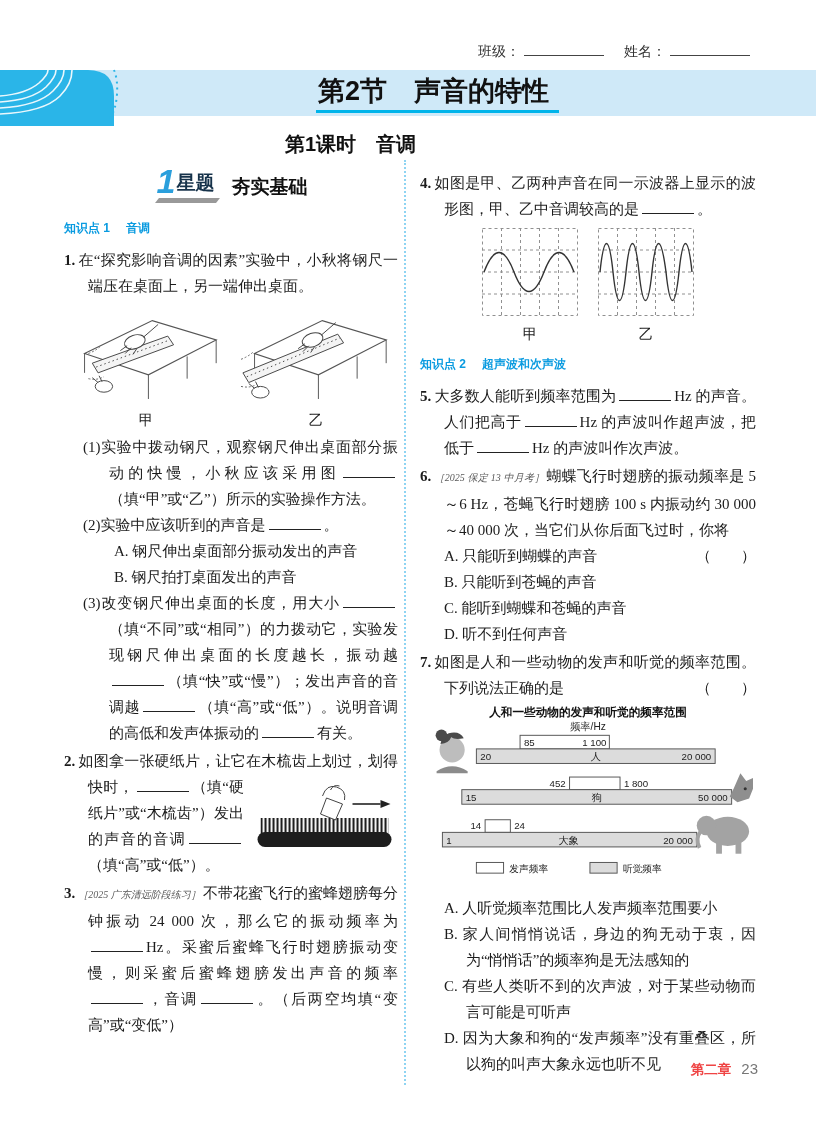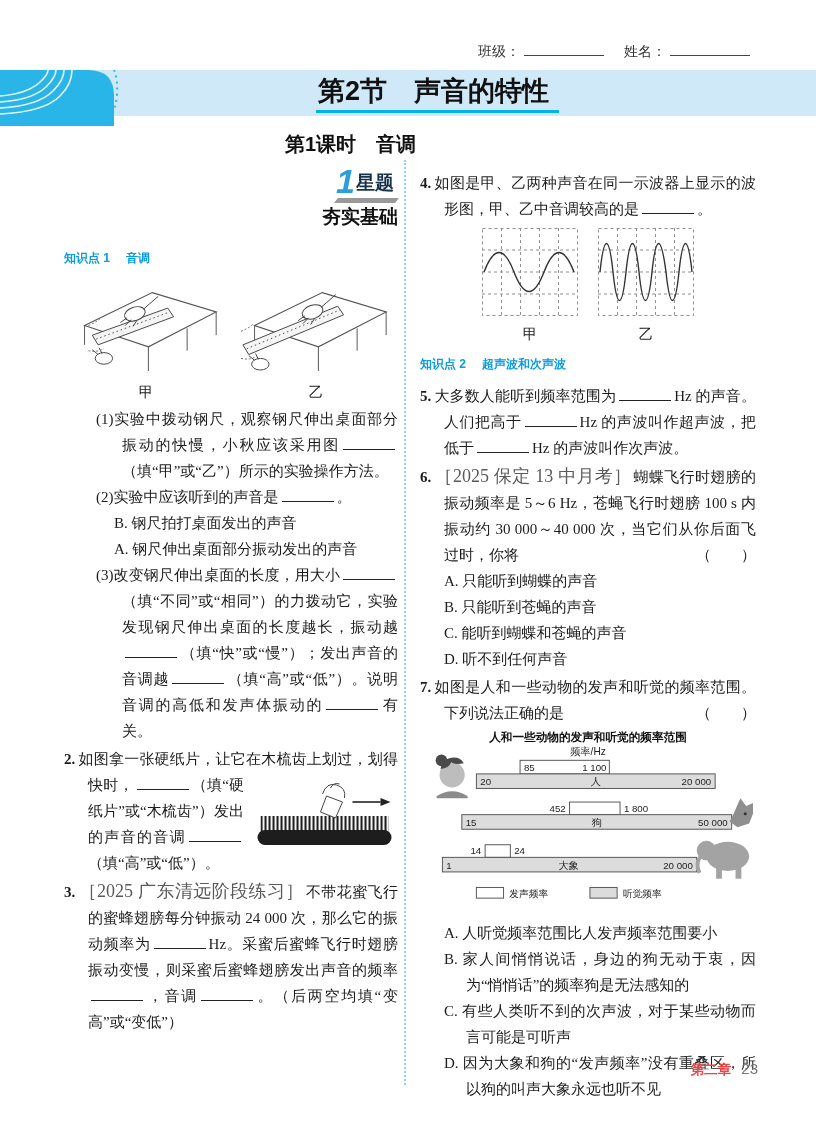--- a/index.html
+++ b/index.html
@@ -26,38 +26,38 @@
   .lesson-title{position:absolute;left:0;top:131px;width:701px;text-align:center;
     font-weight:bold;font-size:20px;font-family:"Liberation Sans","DejaVu Sans",sans-serif;color:#111;}
 
   
   .col-left{position:absolute;left:64px;top:168px;width:334px;}
   .col-right{position:absolute;left:420px;top:170px;width:336px;}
   .column-divider{position:absolute;left:404px;top:160px;height:925px;border-left:2px dotted #8fd4f2;}
 
   
   .badge{display:flex;justify-content:center;align-items:flex-end;margin:0 0 12px 0;
-    font-family:"Liberation Sans","DejaVu Sans",sans-serif;flex-direction:column;}
+    font-family:"Liberation Sans","DejaVu Sans",sans-serif;}
   .badge-wrap{position:relative;display:inline-block;padding:0 4px 7px 2px;}
   .badge-num{font-style:italic;font-weight:bold;font-size:34px;line-height:26px;color:#2a9fdc;margin-right:1px;vertical-align:-4px;}
   .badge-star{font-weight:bold;font-size:19px;color:#16324a;}
   .badge-swoosh{position:absolute;left:2px;bottom:1px;width:96%;height:5px;background:#999;transform:skewX(-38deg);}
   .badge-title{font-weight:bold;font-size:19px;color:#111;margin-left:13px;padding-bottom:4px;}
 
   
   .kp{font-family:"Liberation Sans","DejaVu Sans",sans-serif;font-weight:bold;font-size:12px;
     color:#0a9be0;margin:8px 0 7px 0;line-height:24px;}
   .kp .kp-title{margin-left:16px;}
 
   
   .q{margin:0 0 2px 0;text-align:justify;}
   .hang24{padding-left:24px;text-indent:-24px;}
   .qnum{font-weight:bold;margin-right:3px;}
-  .src{color:#5a5a5a;font-size:18px;margin-right:2px;}
-  .sub{margin-left:32px;padding-left:26px;text-indent:-26px;text-align:justify;}
+  .src{color:#5a5a5a;font-size:10px;font-style:italic;margin-right:2px;}
+  .sub{margin-left:19px;padding-left:26px;text-indent:-26px;text-align:justify;}
   .subopt{margin-left:50px;}
   .opt{margin-left:24px;padding-left:22px;text-indent:-22px;text-align:justify;}
   .blank{display:inline-block;width:52px;height:14px;border-bottom:1.3px solid #222;margin:0 3px;vertical-align:baseline;}
   .bracket{float:right;}
 
   
   .fig-row{display:flex;justify-content:center;align-items:flex-end;gap:20px;margin:6px 0 4px 0;text-indent:0;}
   .figbox{text-align:center;}
   .figlabel{font-size:14.5px;line-height:20px;color:#222;text-align:center;}
   .fig-comb{float:right;width:146px;margin:4px 0 2px 8px;text-indent:0;}
@@ -109,20 +109,21 @@
       <span class="badge-swoosh"></span>
     </span>
     <span class="badge-title">夯实基础</span>
   </div>
 
   <div class="kp">
     <span>知识点 1</span><span class="kp-title">音调</span>
   </div>
 
   <div class="q">
+    <div class="hang24"><b class="qnum">1.</b><span>在“探究影响音调的因素”实验中，小秋将钢尺一端压在桌面上，另一端伸出桌面。</span></div>
 
     <div class="fig-row">
       <div class="figbox">
         <svg viewBox="0 0 155 100" width="150" height="97">
           <path d="M14 50 L84 16 L150 36 L80 72 Z" fill="#fff" stroke="#555" stroke-width="1.2"></path>
           <path d="M80 72 V97 M150 36 V60 M120 53 V76 M14 50 V70" stroke="#555" fill="none"></path>
           <path d="M22 60 L100 32 L106 41 L28 70 Z" fill="#f4f4f4" stroke="#444"></path>
           <path d="M26 64 L102 36" stroke="#444" stroke-dasharray="1.5 3" fill="none"></path>
           <g stroke="#444" fill="#fff">
             <ellipse cx="66" cy="38" rx="11" ry="7" transform="rotate(-18 66 38)"></ellipse>
@@ -153,22 +154,22 @@
             <path d="M14 86 l-6 -5 M18 85 l-3 -6" fill="none"></path>
           </g>
           <path d="M0 56 q8 -3 13 -8 M0 84 q9 2 16 -2" stroke="#666" stroke-dasharray="2 2" fill="none"></path>
         </svg>
         <div class="figlabel">乙</div>
       </div>
     </div>
 
     <div class="sub">(1)实验中拨动钢尺，观察钢尺伸出桌面部分振动的快慢，小秋应该采用图<span class="blank"></span>（填“甲”或“乙”）所示的实验操作方法。</div>
     <div class="sub">(2)实验中应该听到的声音是<span class="blank"></span>。</div>
+    <div class="subopt">A. 钢尺伸出桌面部分振动发出的声音</div>
     <div class="subopt">B. 钢尺拍打桌面发出的声音</div>
-    <div class="subopt">A. 钢尺伸出桌面部分振动发出的声音</div>
     <div class="sub">(3)改变钢尺伸出桌面的长度，用大小<span class="blank"></span>（填“不同”或“相同”）的力拨动它，实验发现钢尺伸出桌面的长度越长，振动越<span class="blank"></span>（填“快”或“慢”）；发出声音的音调越<span class="blank"></span>（填“高”或“低”）。说明音调的高低和发声体振动的<span class="blank"></span>有关。</div>
   </div>
 
   <div class="q hang24">
     <b class="qnum">2.</b><span>如图拿一张硬纸片，让它在木梳齿上划过，划</span><span class="fig-comb"><svg viewBox="0 0 145 80" width="146" height="80">
       <defs>
             <pattern id="teeth" width="4" height="20" patternUnits="userSpaceOnUse">
               <rect x="0" y="0" width="2.1" height="20" fill="#1d1d1d"></rect>
             </pattern>
           </defs>

